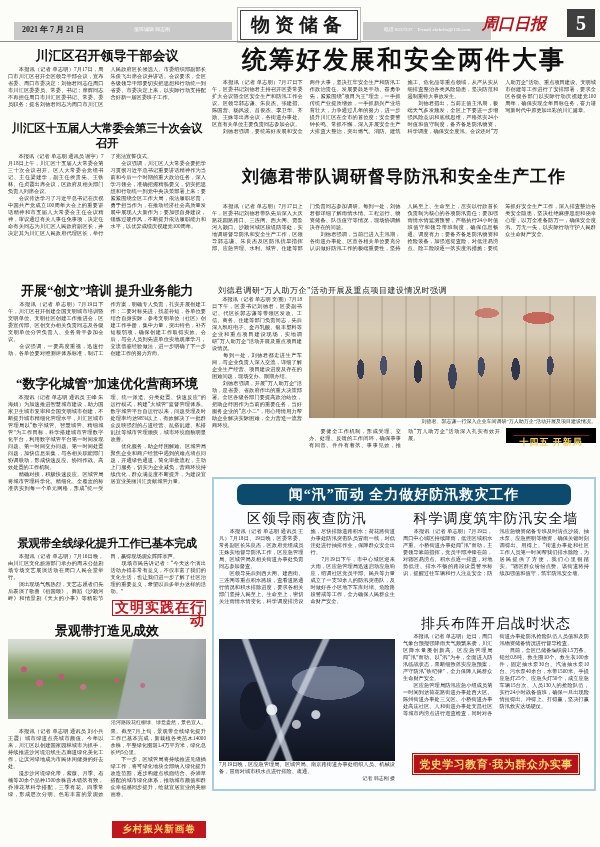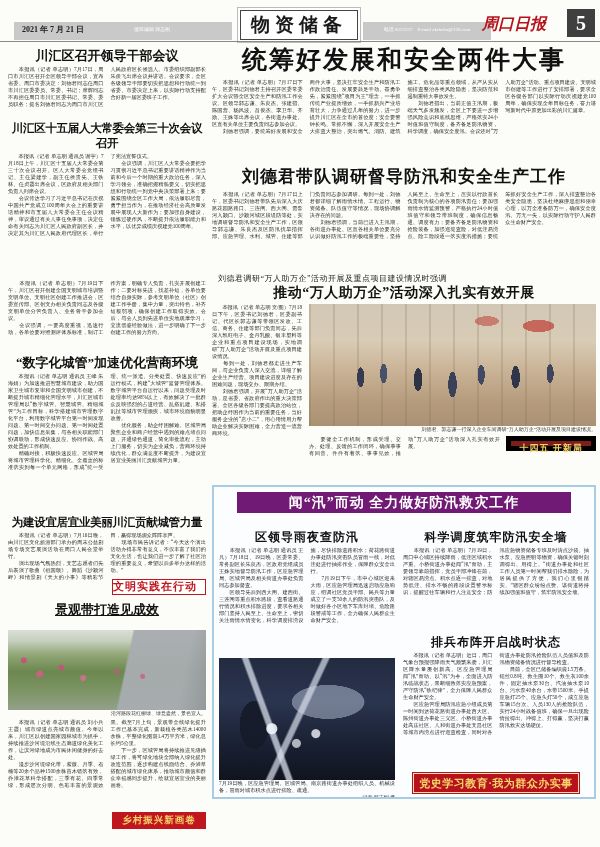--- a/index.html
+++ b/index.html
@@ -15,55 +15,55 @@
   .hdr-secbox { position:absolute; left:240px; top:10px; width:118px; height:30px; border:1px solid #444; box-shadow:0 0 0 2px #fff, 0 0 0 3px #bbb; background:#fff; text-align:center; }
   .hdr-secbox span { font-size:19px; font-weight:bold; letter-spacing:5px; line-height:28px; color:#1a1a1a; }
   .hdr-masthead { position:absolute; left:482px; top:14px; width:68px; font-size:16px; font-weight:bold; font-style:italic; color:#b5121b; letter-spacing:0; }
   .hdr-pagenum { position:absolute; left:567px; top:9px; width:28px; height:28px; background:#3f3f3f; color:#fff; font-size:20px; font-weight:bold; text-align:center; line-height:28px; }
   .hdr-rule { position:absolute; left:0; top:41px; width:600px; border-top:1px solid #8a8a8a; }
 
   
   .hl { font-weight:bold; text-align:center; color:#111; }
   .hl-13 { font-size:13px; line-height:16px; margin:3px 0 2px; }
   .hl-12 { font-size:11.5px; line-height:15px; margin:4px 0 2px; letter-spacing:-0.3px; }
-  .hl-sub { font-size:12px; line-height:15px; margin:13px 0 2px; letter-spacing:1px; font-weight:bold; text-align:center; color:#111; }
+  .hl-sub { font-size:14px; line-height:15px; margin:2px 0 2px; letter-spacing:1px; font-weight:normal; text-align:center; color:#111; }
   .body-txt { font-size:5.2px; line-height:7px; color:#2b2b2b; text-align:justify; white-space:pre-wrap; overflow:hidden; }
   .c2 { column-count:2; column-gap:7px; }
   .c4 { column-count:4; column-gap:7px; }
   .kicker { font-size:8px; color:#1c1c1c; line-height:11px; padding-left:6px; letter-spacing:0.5px; }
   .caption { font-size:5px; color:#333; line-height:7px; text-align:right; }
 
   
   .tag-outline { position:absolute; right:0; bottom:1px; width:94px; height:16px; border:1.5px solid #c0161d; color:#c0161d; background:#fff;
-                 font-weight:bold; font-size:11px; text-align:left; line-height:13px; letter-spacing:1px; }
+                 font-weight:bold; font-size:14px; text-align:right; line-height:13px; letter-spacing:1px; }
   .tag-fill { position:absolute; right:0; bottom:0; width:94px; height:17px; background:#c0161d; color:#f6d36a;
               font-weight:bold; font-size:9.5px; text-align:center; line-height:17px; letter-spacing:1px; }
   .badge-145 { width:90px; height:15px; background:#7f1d1d; color:#f6d36a; font-size:9px; font-weight:bold;
-               text-align:center; line-height:14px; border:5px solid #000000; letter-spacing:1px; }
+               text-align:center; line-height:14px; border:7px solid #000000; letter-spacing:1px; }
   .slogan-bar { height:20px; background:#b5121b; color:#f6d36a; font-weight:bold; font-size:11px; text-align:center;
                 line-height:18px; border:1px solid #f2e3b0; box-shadow:0 0 0 1px #b5121b; margin:3px 10px 0; letter-spacing:0.5px; }
 
   
   .col-left  { position:absolute; left:8px;  top:45px; width:198px; }
   .col-right { position:absolute; left:212px; top:44px; width:384px; }
   .rel { position:relative; }
 
   .r1-title { font-size:25px; line-height:30px; letter-spacing:2px; margin:1px 0 4px; }
-  .r2-title { font-size:17px; line-height:22px; letter-spacing:1px; margin:3px 0 3px; }
+  .r2-title { font-size:17px; line-height:22px; letter-spacing:1px; margin:3px 0 15px; }
   .r3-title { font-size:14px; line-height:17px; letter-spacing:0.5px; }
 
   .row { display:flex; gap:7px; }
   .nar { width:90px; }
   .wide { flex:1; }
   .subrow { display:flex; gap:6px; margin-top:3px; align-items:flex-start; }
 
   
   .flood-box { border:2px solid #a8cce2; background:#fbfdff; padding:4px 5px 5px; margin-top:5px; height:314px; overflow:hidden; }
-  .flood-banner { width:334px; margin:1px auto 4px; background:#701a75; color:#fff; font-size:14px; font-weight:bold;
-                  text-align:center; line-height:21px; height:21px; letter-spacing:1px; }
+  .flood-banner { width:334px; margin:1px auto 4px; background:#0c4a6e; color:#fff; font-size:14px; font-weight:bold;
+                  text-align:center; line-height:21px; height:21px; letter-spacing:1px;border-radius:6px; }
   .flood-cols { display:flex; gap:8px; }
   .flood-a { width:176px; }
   .flood-b { flex:1; }
   .credit-line { font-size:5px; color:#333; line-height:7px; text-align:right; }
 
   
   .photo { width:100%; }
   .photo-greens { height:80px;
     background:
       radial-gradient(circle at 8% 38%,  rgba(201,78,122,.85) 0 2.5px, transparent 3.5px),
@@ -120,37 +120,38 @@
   <div class="col-left">
 
     <div class="hl hl-13">川汇区召开领导干部会议</div>
     <div class="body-txt c2" style="height:51px;">　　本报讯（记者 单志明）7月17日，周口市川汇区召开全区领导干部会议，宣布省委、周口市委决定：刘德君同志任周口市川汇区委委员、常委、书记；席辉同志不再担任周口市川汇区委书记、常委、委员职务；提名刘德君同志为周口市川汇区人民政府区长候选人。市委组织部副部长朱俊飞出席会议并讲话。会议要求，全区各级领导干部要切实把思想和行动统一到省委、市委决定上来，以实际行动支持配合好新一届区委班子工作。</div>
 
     <div class="hl hl-12">川汇区十五届人大常委会第三十次会议召开</div>
     <div class="body-txt c2" style="height:127px;">　　本报讯（记者 单志明 通讯员 谢宇）7月18日上午，川汇区十五届人大常委会第三十次会议召开。区人大常委会党组书记、主任梁建学，副主任侯贵先、王铁林、任贞霞出席会议，区政府及相关部门负责人列席会议。
 　　会议传达学习了习近平总书记在庆祝中国共产党成立100周年大会上的重要讲话精神和市五届人大常委会主任会议精神，审议通过有关人事任免事项，决定任命有关同志为川汇区人民政府副区长，并决定其为川汇区人民政府代理区长，举行了宪法宣誓仪式。
 　　会议强调，川汇区人大常委会要把学习贯彻习近平总书记重要讲话精神作为当前和今后一个时期的重大政治任务，深入学习领会，准确把握精髓要义，切实把思想和行动统一到党中央决策部署上来；要紧紧围绕全区工作大局，依法履职尽责，勇于担当作为，在推动经济社会高质量发展中展现人大新作为；要加强自身建设，锤炼过硬作风，不断提升依法履职能力和水平，以优异成绩庆祝建党100周年。</div>
 
+    <div class="hl hl-13">开展“创文”培训  提升业务能力</div>
     <div class="body-txt c2" style="height:72px;">　　本报讯（记者 单志明）7月19日下午，川汇区召开创建全国文明城市培训暨文明单位、文明社区创建工作推进会，区委宣传部、区创文办相关负责同志及各级文明单位分管负责人、业务骨干参加会议。
 　　会议强调，一要高度重视，迅速行动，各单位要对照测评体系标准，制订工作方案，明确专人负责，扎实开展创建工作；二要对标先进，找差补短，各单位要结合自身实际，参考文明单位（社区）创建工作手册，集中力量，突出特色，补齐短板弱项，确保创建工作取得实效。会后，与会人员到先进单位实地观摩学习，交流借鉴经验做法，进一步明确了下一步创建工作的努力方向。</div>
 
     <div class="hl hl-13">“数字化城管”加速优化营商环境</div>
     <div class="body-txt c2" style="height:138px;">　　本报讯（记者 单志明 通讯员 王峰 朱海娟）为加速推进智慧城市建设，助力国家卫生城市复审和全国文明城市创建，不断提升城市精细化管理水平，川汇区城市管理局以“数字城管、智慧城管、精细城管”为工作目标，科学搭建城市管理数字化平台，利用数字城管平台第一时间发现问题、第一时间交办问题、第一时间处置问题，加快信息采集，与各相关职能部门协调联动，形成快速反应、协同作战、高效处置的工作机制。
 　　精确对接，积极快速反应。区城管局将城市管理科学化、精细化、全覆盖的标准落实到每一个单元网格，形成“统一受理、统一派遣、分类处置、快速反应”的运行模式，构建“大城管”监督管理体系。数字城管平台自运行以来，问题受理及时处理率均达98%以上，有效解决了一批群众反映强烈的占道经营、乱搭乱建、私搭乱扯等城市管理顽疾，城市环境面貌明显改善。
 　　优化服务，助企纾困解难。区城管局聚焦企业和商户经营中遇到的难点堵点问题，开通绿色通道，简化审批流程，主动上门服务，切实为企业减负，营商环境持续优化，群众满意度不断提升，为建设宜居宜业美丽川汇贡献城管力量。</div>
 
-    <div class="hl hl-12">为建设宜居宜业美丽川汇贡献城管力量</div>
+    <div class="hl hl-12">景观带全线绿化提升工作已基本完成</div>
     <div class="rel">
       <div class="body-txt c2" style="height:64px;">　　本报讯（记者 单志明）7月16日晚，由川汇区文化旅游部门承办的周末公益剧场专场文艺展演活动在周口人民会堂举行。
 　　演出现场气氛热烈，文艺志愿者们先后表演了歌曲《祖国颂》、舞蹈《沙颍河畔》和情景剧《天大的小事》等精彩节目，赢得现场观众阵阵掌声。
 　　现场市民告诉记者：“今天这个演出活动办得非常有意义，不仅丰富了我们的文化生活，也让我们进一步了解了社区治理的重要意义，希望以后多举办这样的活动。”</div>
       <div class="tag-outline">文明实践在行动</div>
     </div>
 
-    <div class="hl hl-13" style="margin-top:6px; margin-bottom:12px;text-decoration:underline;">景观带打造见成效</div>
+    <div class="hl hl-13" style="margin-top:6px; margin-bottom:0;">景观带打造见成效</div>
     <div class="photo photo-greens"></div>
     <div class="caption">沿河路段花红柳绿、绿意盎然，景色宜人。</div>
     <div class="rel" style="margin-top:2px;">
       <div class="body-txt c2" style="height:110px;">　　本报讯（记者 单志明 通讯员 刘小兵 王霞）城市绿道点亮城市颜值。今年以来，川汇区以创建国家园林城市为抓手，持续推进沙河堤沿线生态廊道绿化美化工作，让滨河绿地成为市民休闲健身的好去处。
 　　漫步沙河堤绿化带，紫薇、月季、石楠等20余个品种1500余株苗木错落有致，乔灌花草科学搭配，三季有花、四季常绿，形成层次分明、色彩丰富的景观效果。截至7月上旬，景观带全线绿化提升工作已基本完成，新栽植各类苗木14000余株，平整绿化图斑1.4万平方米，绿化总长约5公里。
 　　下一步，区城管局将持续推进见缝插绿工作，将可绿化地块全部纳入绿化提升改造范围，逐步构建点线面结合、乔灌草搭配的城市绿化体系，推动城市颜值和群众幸福感同步提升，绘就宜居宜业的美丽画卷。</div>
       <div class="tag-fill">乡村振兴新画卷</div>
     </div>
   </div>
 
@@ -159,21 +160,20 @@
     <div class="hl r1-title">统筹好发展和安全两件大事</div>
     <div class="body-txt c4" style="height:84px;">　　本报讯（记者 单志明）7月17日下午，区委书记刘德君主持召开区委常委扩大会议暨全区安全生产和防汛工作会议。区领导郭志谦、朱良杰、张建指、陈国营、杨风波、吕俊杰、李卫华、齐勋、王姝等出席会议，各街道办事处、区直有关单位主要负责同志参加会议。
 　　刘德君强调，要统筹好发展和安全两件大事，坚决扛牢安全生产和防汛工作政治责任。发展要鼓足干劲、奋勇争先，紧紧围绕“项目为王”理念，一手抓传统产业提质增效，一手抓新兴产业培育壮大，力争通过几年的努力，进一步提升川汇区在全市的首位度；安全要警钟长鸣、常抓不懈，深入开展安全生产大排查大整治，突出燃气、消防、建筑施工、危化品等重点领域，从严从实从细排查整治各类风险隐患，坚决防范和遏制重特大事故发生。
 　　刘德君指出，当前正值主汛期，极端天气多发频发，全区上下要进一步增强风险意识和底线思维，严格落实24小时值班值守制度，备齐备足防汛物资，科学调度，确保安全度汛。会议还对“万人助万企”活动、重点项目建设、文明城市创建等工作进行了安排部署，要求全区各级各部门以实际行动庆祝建党100周年，确保实现全年目标任务，奋力谱写新时代中原更加出彩的川汇篇章。</div>
 
     <div class="hl r2-title">刘德君带队调研督导防汛和安全生产工作</div>
     <div class="body-txt c4" style="height:79px;">　　本报讯（记者 单志明）7月17日上午，区委书记刘德君带队先后深入大庆路花园路路口、三连闸、西大闸、贾鲁河入颍口、沙颍河城区段堤防等处，实地调研督导防汛和安全生产工作，区领导郭志谦、朱良杰及区防汛抗旱指挥部、应急管理、水利、城管、住建等部门负责同志参加调研。每到一处，刘德君都详细了解雨情水情、工程运行、物资储备、队伍值守等情况，现场协调解决存在的问题。
 　　刘德君强调，当前已进入主汛期，各街道办事处、区直各相关单位要充分认识做好防汛工作的极端重要性，坚持人民至上、生命至上，压实以行政首长负责制为核心的各项防汛责任；要加强雨情水情监测预警，严格执行24小时值班值守和领导带班制度，确保信息畅通、调度有力；要备齐备足防汛物资和抢险装备，加强巡堤查险，对低洼易涝点、险工险段逐一落实度汛措施；要统筹抓好安全生产工作，深入排查整治各类安全隐患，坚决杜绝麻痹思想和侥幸心理，以万全准备防万一，确保安全度汛、万无一失，以实际行动守护人民群众生命财产安全。</div>
 
     <div class="kicker" style="margin-top:3px;">刘德君调研“万人助万企”活动开展及重点项目建设情况时强调</div>
-    <div class="hl r3-title" style="margin-bottom:3px;">推动“万人助万企”活动深入扎实有效开展</div>
 
     <div class="row">
       <div class="nar body-txt" style="height:176px;">　　本报讯（记者 单志明 文/图）7月18日下午，区委书记刘德君，区委副书记、代区长郭志谦等带领区发改、工信、商务、住建等部门负责同志，先后深入凯旺电子、金丹乳酸、银丰塑料等企业和重点项目建设现场，实地调研“万人助万企”活动开展及重点项目建设情况。
 　　每到一处，刘德君都走进生产车间，与企业负责人深入交流，详细了解企业生产经营、项目建设进度及存在的困难问题，现场交办、限期办结。
 　　刘德君强调，开展“万人助万企”活动，是省委、省政府作出的重大决策部署。全区各级各部门要提高政治站位，把助企纾困作为当前的重要任务，当好服务企业的“店小二”，用心用情用力帮助企业解决实际困难，全力营造一流营商环境。</div>
       <div class="wide">
         <div class="photo photo-factory"></div>
         <div class="caption">刘德君、郭志谦一行深入企业车间调研“万人助万企”活动开展及项目建设情况。</div>
         <div class="subrow">
           <div class="wide body-txt c2" style="height:34px;">　　要健全工作机制，形成受理、交办、处理、反馈的工作闭环，确保事事有回音、件件有着落、事事见效，推动“万人助万企”活动深入扎实有效开展。</div>

